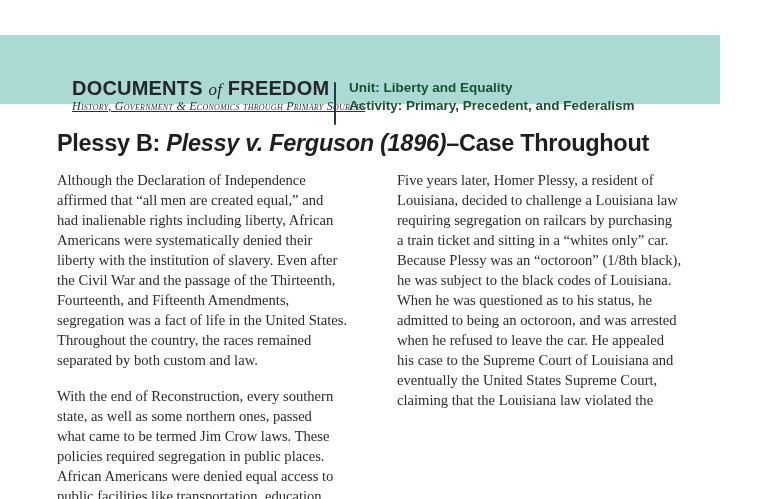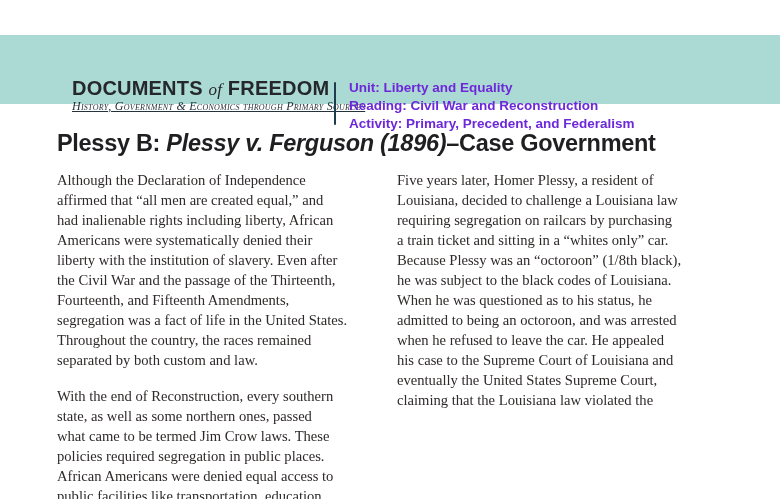--- a/index.html
+++ b/index.html
@@ -9,21 +9,21 @@
     background: #ffffff;
     position: relative;
     overflow: hidden;
     font-family: "Liberation Sans", sans-serif;
   }
 
   
   .band {
     position: absolute;
     left: 0; top: 35px;
-    width: 780px; height: 69px;
+    width: 720px; height: 69px;
     background: #abd9d3;
   }
   .logo {
     position: absolute;
     left: 72px; top: 42px;
     width: 242px;
     text-align: center;
     color: #24282c;
   }
   .logo-main {
@@ -58,21 +58,21 @@
     background: #1d3c4d;
     border-radius: 1px;
   }
   .hdr-meta {
     position: absolute;
     left: 349px; top: 44px;
     font-family: "Liberation Sans", sans-serif;
     font-size: 13.5px;
     font-weight: 600;
     line-height: 18px;
-    color: #6d28d9;
+    color: #14532d;
     white-space: nowrap;
   }
 
   
   .page-title {
     position: absolute;
     left: 57px; top: 114px;
     font-family: "Liberation Sans", sans-serif;
     font-weight: bold;
     font-size: 23.5px;
@@ -108,26 +108,25 @@
 <body>
 
 <div class="band">
   <div class="logo">
     <div class="logo-main"><span>DOCUMENTS</span> <span class="logo-of">of</span> <span>FREEDOM</span></div>
     <div class="logo-sub">History, Government &amp; Economics through Primary Sources</div>
   </div>
   <div class="hdr-divider"></div>
   <div class="hdr-meta">
     <div>Unit: Liberty and Equality</div>
-    <div>Reading: Civil War and Reconstruction</div>
     <div>Activity: Primary, Precedent, and Federalism</div>
   </div>
 </div>
 
-<h1 class="page-title"><span>Plessy B: </span><span class="case-name">Plessy v. Ferguson (1896)</span><span>–Case Government</span></h1>
+<h1 class="page-title"><span>Plessy B: </span><span class="case-name">Plessy v. Ferguson (1896)</span><span>–Case Throughout</span></h1>
 
 <div class="cols">
   <div class="col col-left">
     <p class="para">Although the Declaration of Independence
 affirmed that “all men are created equal,” and
 had inalienable rights including liberty, African
 Americans were systematically denied their
 liberty with the institution of slavery. Even after
 the Civil War and the passage of the Thirteenth,
 Fourteenth, and Fifteenth Amendments,

